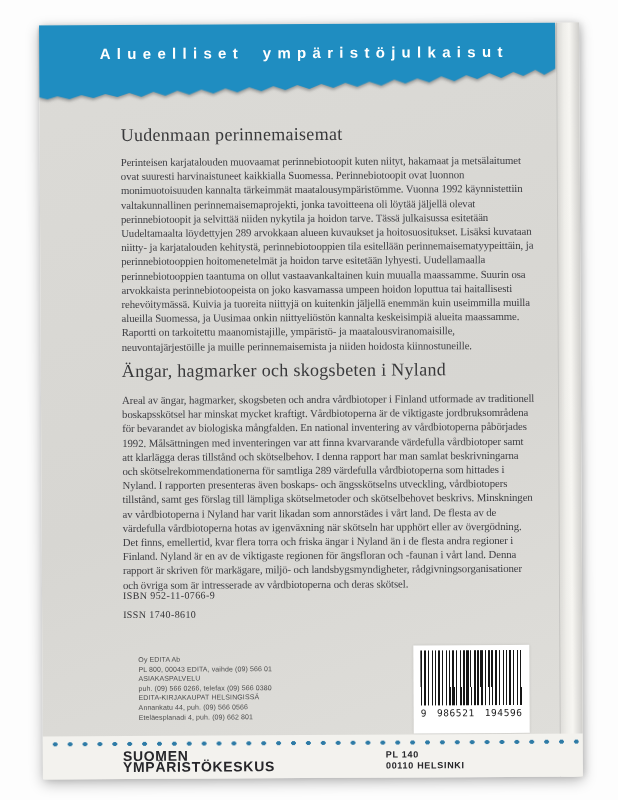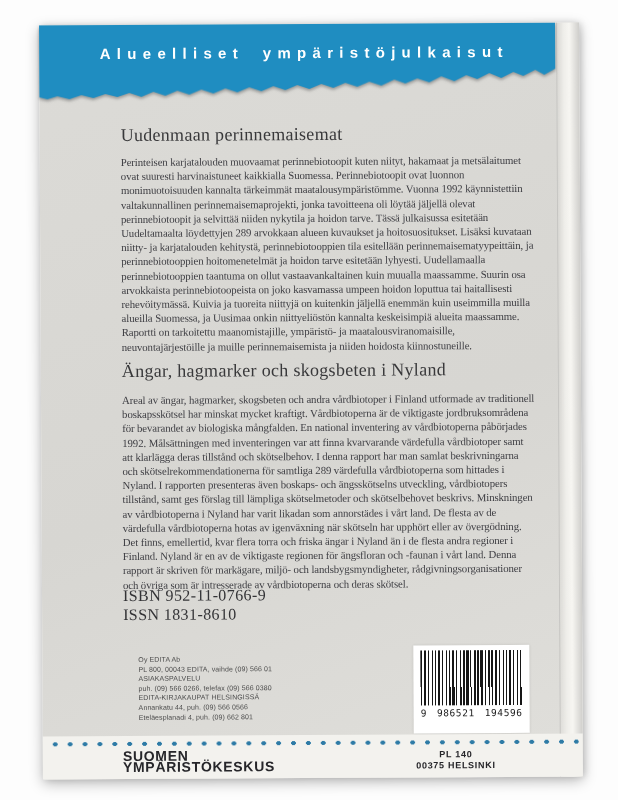--- a/index.html
+++ b/index.html
@@ -46,21 +46,21 @@
   .h2{top:336px;}
   .abstract{
     position:absolute;left:81px;width:414px;margin:0;
     font-size:10.8px;line-height:14.2px;color:#3e3e43;
     letter-spacing:-0.1px;text-align:left;
   }
   .p1{top:130px;}
   .p2{top:368px;}
   .id-block{
     position:absolute;left:81px;top:562px;
-    font-size:16px;line-height:18.5px;color:#333336;
+    font-size:10px;line-height:18.5px;color:#333336;
     letter-spacing:0.4px;
   }
   
   .publisher{
     position:absolute;left:96px;top:630px;
     font-family:"Liberation Sans", sans-serif;
     font-size:7px;line-height:9.6px;color:#4c4c4c;
     letter-spacing:0.1px;
   }
   
@@ -93,21 +93,21 @@
     background-image:radial-gradient(circle at center, #2e7ba6 0 2.3px, rgba(0,0,0,0) 2.5px);
     background-size:14.9px 10px;background-repeat:repeat-x;
   }
   .org-block{
     position:absolute;left:80px;top:15px;
     font-family:"Liberation Sans", sans-serif;font-weight:bold;
     font-size:14px;line-height:10.5px;color:#26262a;
     letter-spacing:0.7px;
   }
   .addr-block{
-    position:absolute;left:343px;top:15px;width:140px;text-align:center;
+    position:absolute;left:343px;top:15px;width:140px;
     font-family:"Liberation Sans", sans-serif;font-weight:bold;
     font-size:9px;line-height:10.5px;color:#26262a;
     letter-spacing:0.7px;
   }
 </style>
 </head>
 <body>
 
 <div class="cover">
 
@@ -126,21 +126,21 @@
   </div>
 
   <h1 class="h-title h1">Uudenmaan perinnemaisemat</h1>
   <p class="abstract p1">Perinteisen karjatalouden muovaamat perinnebiotoopit kuten niityt, hakamaat ja metsälaitumet ovat suuresti harvinaistuneet kaikkialla Suomessa. Perinnebiotoopit ovat luonnon monimuotoisuuden kannalta tärkeimmät maatalousympäristömme. Vuonna 1992 käynnistettiin valtakunnallinen perinnemaisemaprojekti, jonka tavoitteena oli löytää jäljellä olevat perinnebiotoopit ja selvittää niiden nykytila ja hoidon tarve. Tässä julkaisussa esitetään Uudeltamaalta löydettyjen 289 arvokkaan alueen kuvaukset ja hoitosuositukset. Lisäksi kuvataan niitty- ja karjatalouden kehitystä, perinnebiotooppien tila esitellään perinnemaisematyypeittäin, ja perinnebiotooppien hoitomenetelmät ja hoidon tarve esitetään lyhyesti. Uudellamaalla perinnebiotooppien taantuma on ollut vastaavankaltainen kuin muualla maassamme. Suurin osa arvokkaista perinnebiotoopeista on joko kasvamassa umpeen hoidon loputtua tai haitallisesti rehevöitymässä. Kuivia ja tuoreita niittyjä on kuitenkin jäljellä enemmän kuin useimmilla muilla alueilla Suomessa, ja Uusimaa onkin niittyeliöstön kannalta keskeisimpiä alueita maassamme. Raportti on tarkoitettu maanomistajille, ympäristö- ja maatalousviranomaisille, neuvontajärjestöille ja muille perinnemaisemista ja niiden hoidosta kiinnostuneille.</p>
 
   <h1 class="h-title h2">Ängar, hagmarker och skogsbeten i Nyland</h1>
   <p class="abstract p2">Areal av ängar, hagmarker, skogsbeten och andra vårdbiotoper i Finland utformade av traditionell boskapsskötsel har minskat mycket kraftigt. Vårdbiotoperna är de viktigaste jordbruksområdena för bevarandet av biologiska mångfalden. En national inventering av vårdbiotoperna påbörjades 1992. Målsättningen med inventeringen var att finna kvarvarande värdefulla vårdbiotoper samt att klarlägga deras tillstånd och skötselbehov. I denna rapport har man samlat beskrivningarna och skötselrekommendationerna för samtliga 289 värdefulla vårdbiotoperna som hittades i Nyland. I rapporten presenteras även boskaps- och ängsskötselns utveckling, vårdbiotopers tillstånd, samt ges förslag till lämpliga skötselmetoder och skötselbehovet beskrivs. Minskningen av vårdbiotoperna i Nyland har varit likadan som annorstädes i vårt land. De flesta av de värdefulla vårdbiotoperna hotas av igenväxning när skötseln har upphört eller av övergödning. Det finns, emellertid, kvar flera torra och friska ängar i Nyland än i de flesta andra regioner i Finland. Nyland är en av de viktigaste regionen för ängsfloran och -faunan i vårt land. Denna rapport är skriven för markägare, miljö- och landsbygsmyndigheter, rådgivningsorganisationer och övriga som är intresserade av vårdbiotoperna och deras skötsel.</p>
 
   <div class="id-block">
     <div>ISBN 952-11-0766-9</div>
-    <div>ISSN 1831-8610</div>
+    <div>ISSN 1740-8610</div>
   </div>
 
   <div class="publisher">
     <div>Oy EDITA Ab</div>
     <div>PL 800, 00043 EDITA, vaihde (09) 566 01</div>
     <div>ASIAKASPALVELU</div>
     <div>puh. (09) 566 0266, telefax (09) 566 0380</div>
     <div>EDITA-KIRJAKAUPAT HELSINGISSÄ</div>
     <div>Annankatu 44, puh. (09) 566 0566</div>
     <div>Eteläesplanadi 4, puh. (09) 662 801</div>
@@ -156,17 +156,17 @@
   </div>
 
   <div class="bottom-band">
     <div class="dots-row"></div>
     <div class="org-block">
       <div>SUOMEN</div>
       <div>YMPÄRISTÖKESKUS</div>
     </div>
     <div class="addr-block">
       <div>PL 140</div>
-      <div>00375 HELSINKI</div>
+      <div>00110 HELSINKI</div>
     </div>
   </div>
 
 </div>
 
 </body></html>

